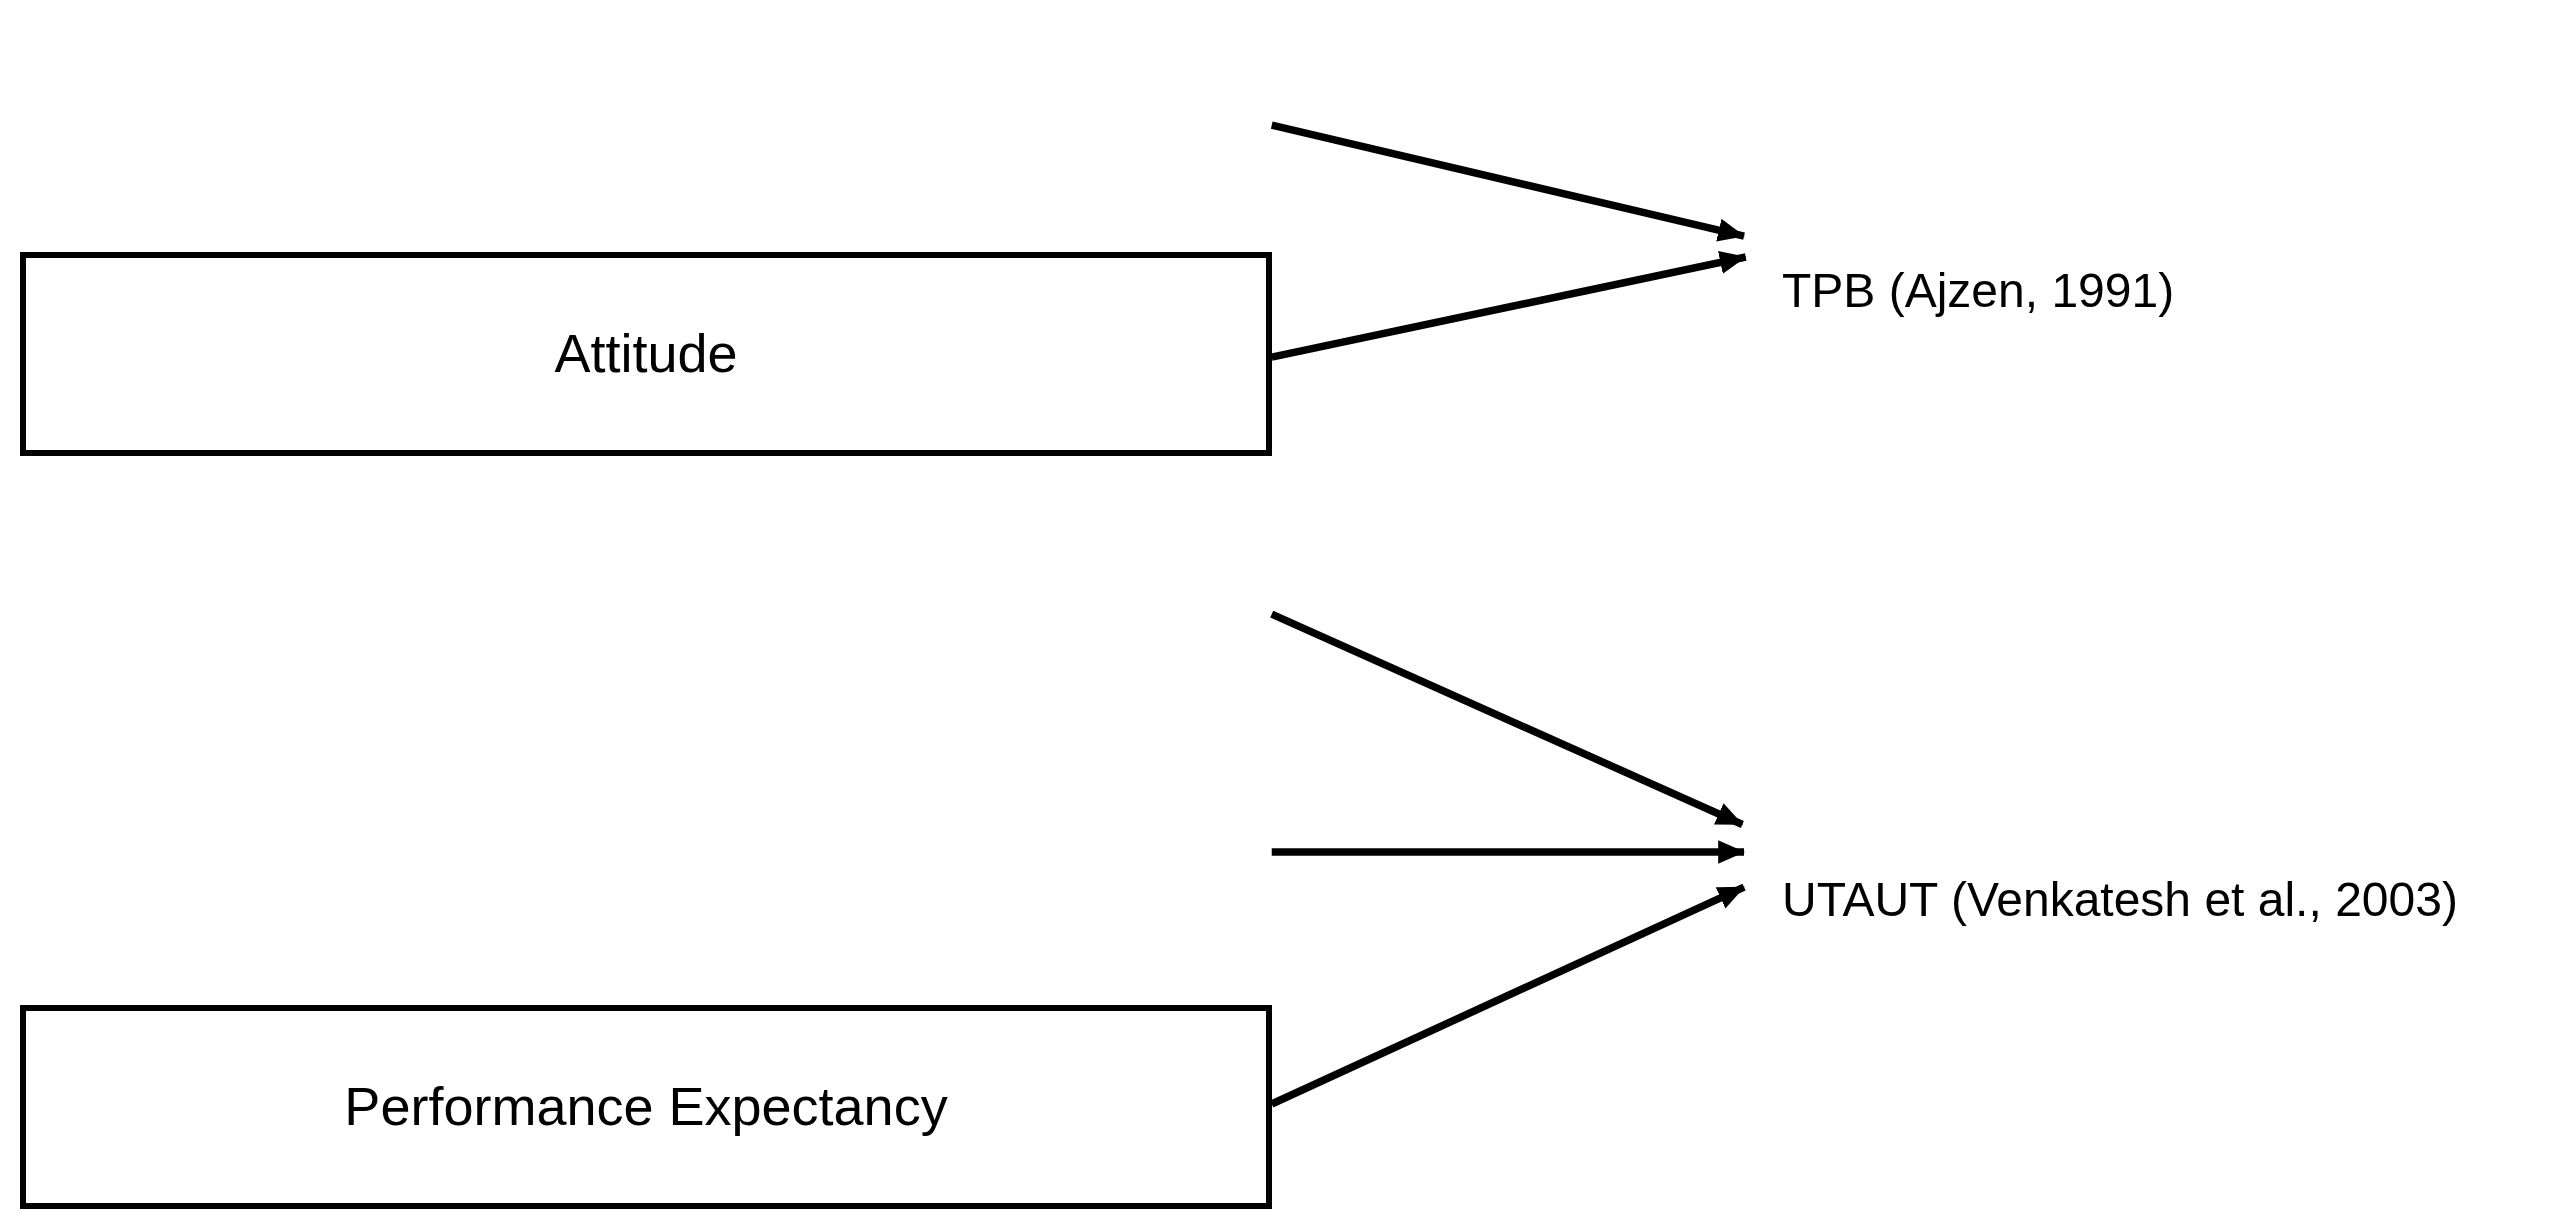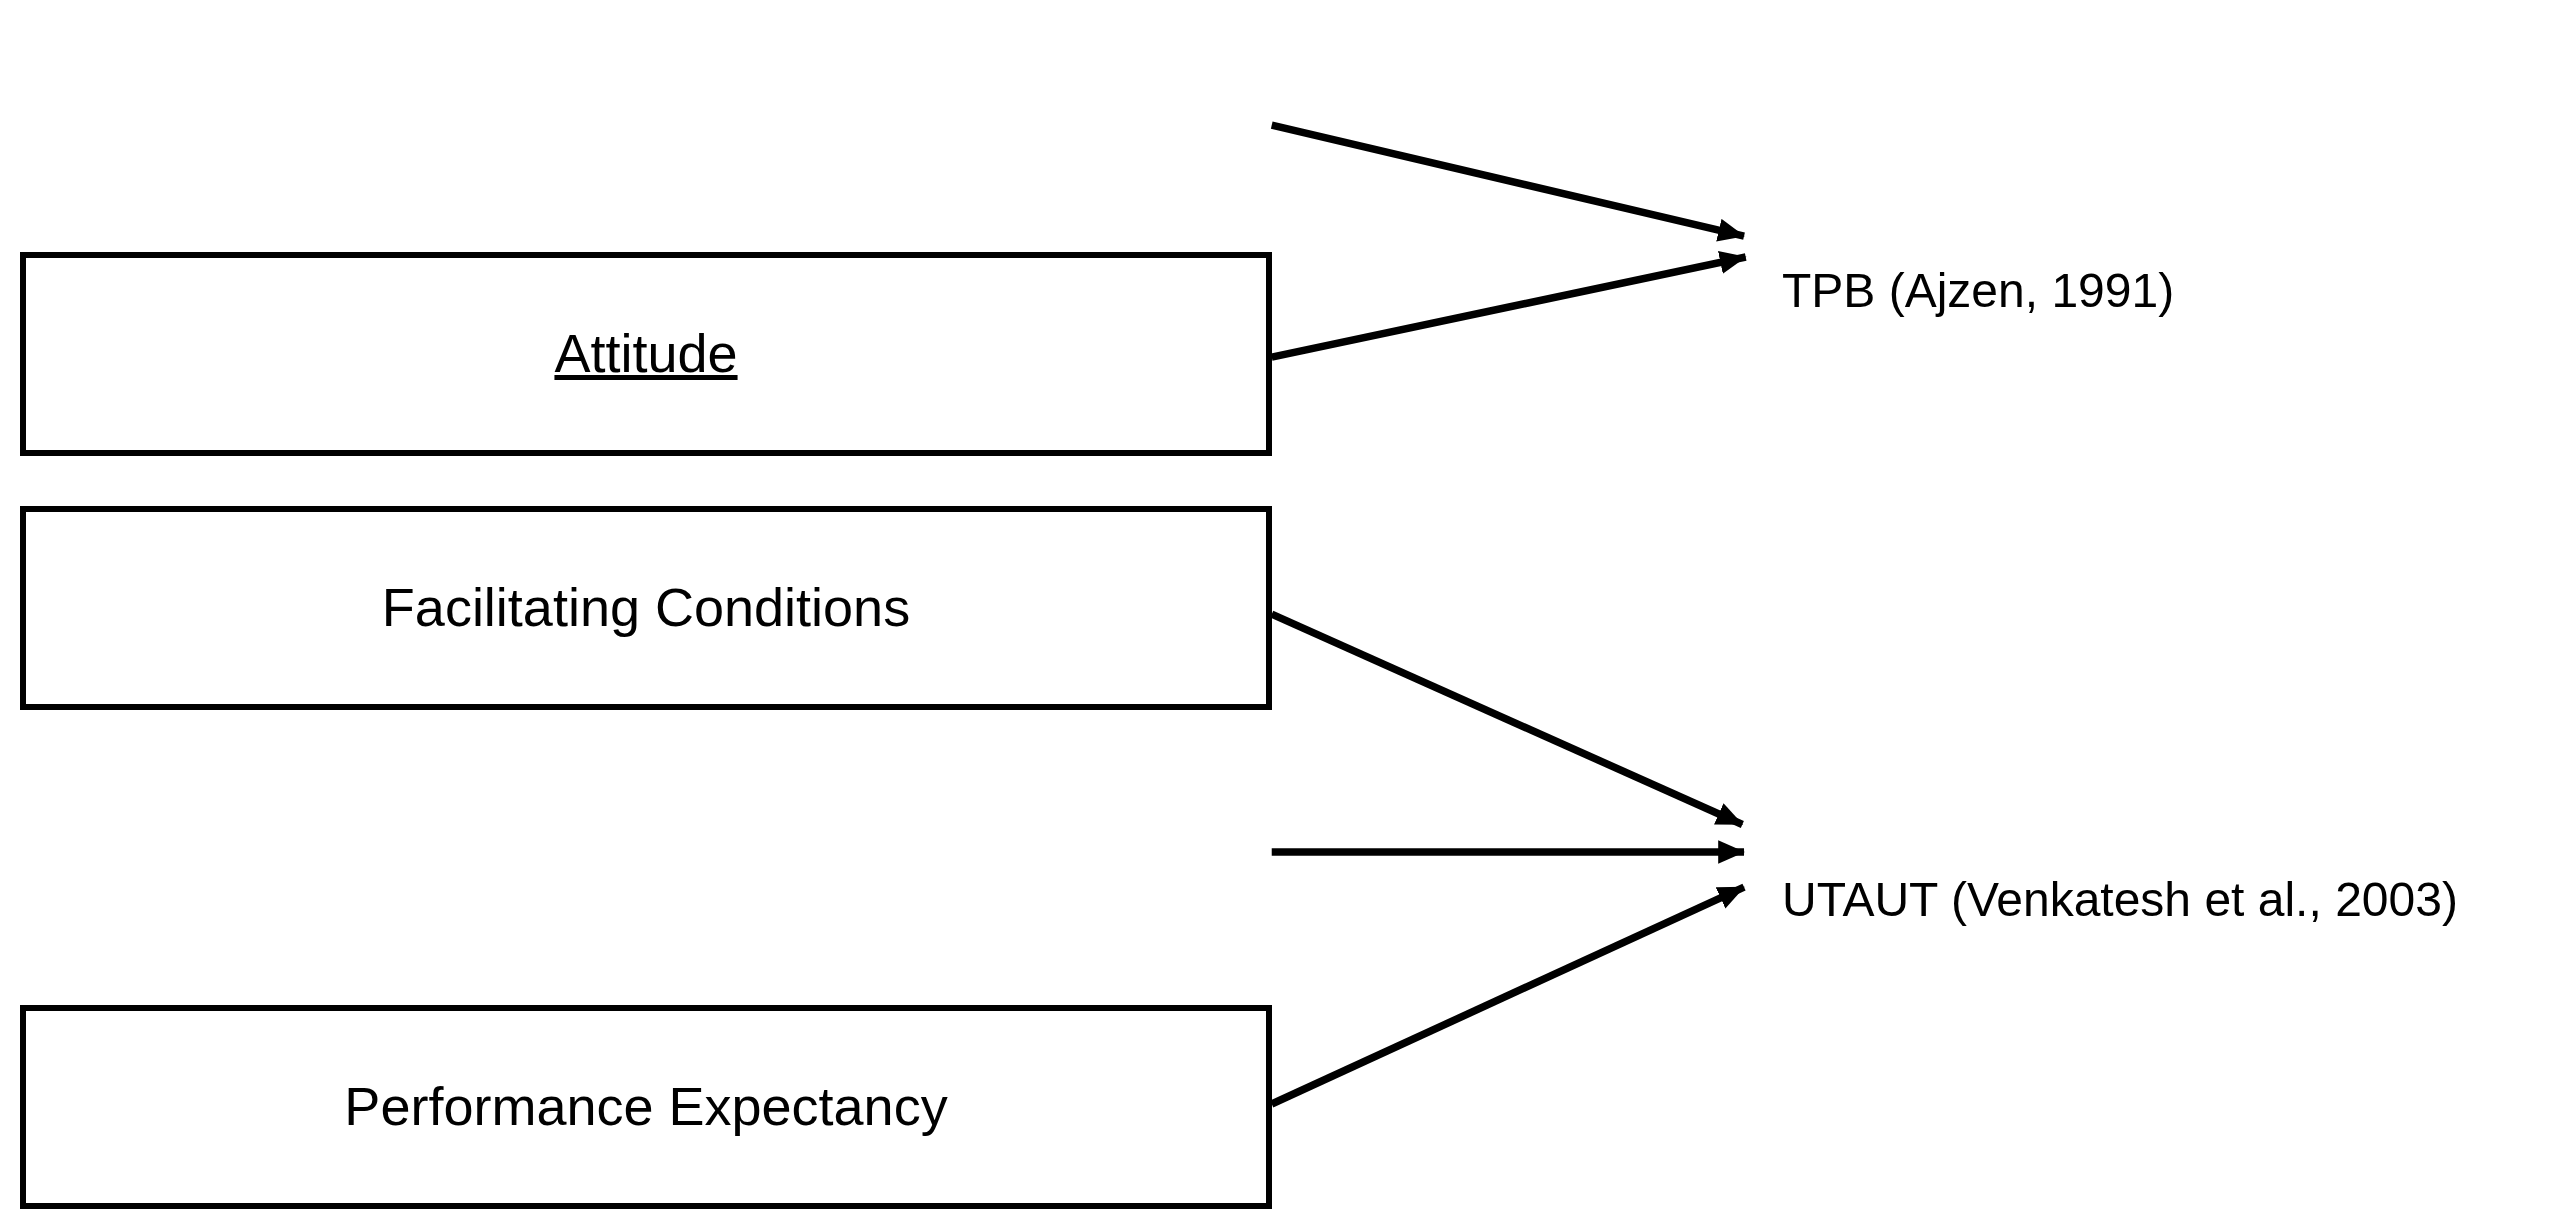--- a/index.html
+++ b/index.html
@@ -28,21 +28,21 @@
     align-items: center;
     justify-content: center;
   }
   .concept-box .box-label {
     font-size: 54px;
     line-height: 1.1;
     white-space: nowrap;
     text-align: center;
   }
   #box-pbc      { top: 13.4px;   }
-  #box-attitude { top: 252px; text-decoration: underline;  }
+  #box-attitude { top: 252px;  }
   #box-fc       { top: 506px;  }
   #box-ee       { top: 756px;  }
   #box-pe       { top: 1005px; }
 
   #arrows-layer {
     position: absolute;
     left: 0;
     top: 0;
     width: 2576px;
     height: 1220px;
@@ -62,23 +62,20 @@
 </head>
 <body>
 
 <div id="canvas">
 
 
   <div class="concept-box" id="box-attitude">
     <span class="box-label">Attitude</span>
   </div>
 
-  <div class="concept-box" id="box-fc">
-    <span class="box-label">Facilitating Conditions</span>
-  </div>
 
 
   <div class="concept-box" id="box-pe">
     <span class="box-label">Performance Expectancy</span>
   </div>
 
   <svg id="arrows-layer" viewBox="0 0 3087 1462" xmlns="http://www.w3.org/2000/svg">
     <defs>
       <marker id="arrowhead" markerUnits="userSpaceOnUse" markerWidth="34" markerHeight="30" refX="31" refY="14" orient="auto">
         <path d="M0,0 L32,14 L0,28 Z" fill="#000000"></path>

